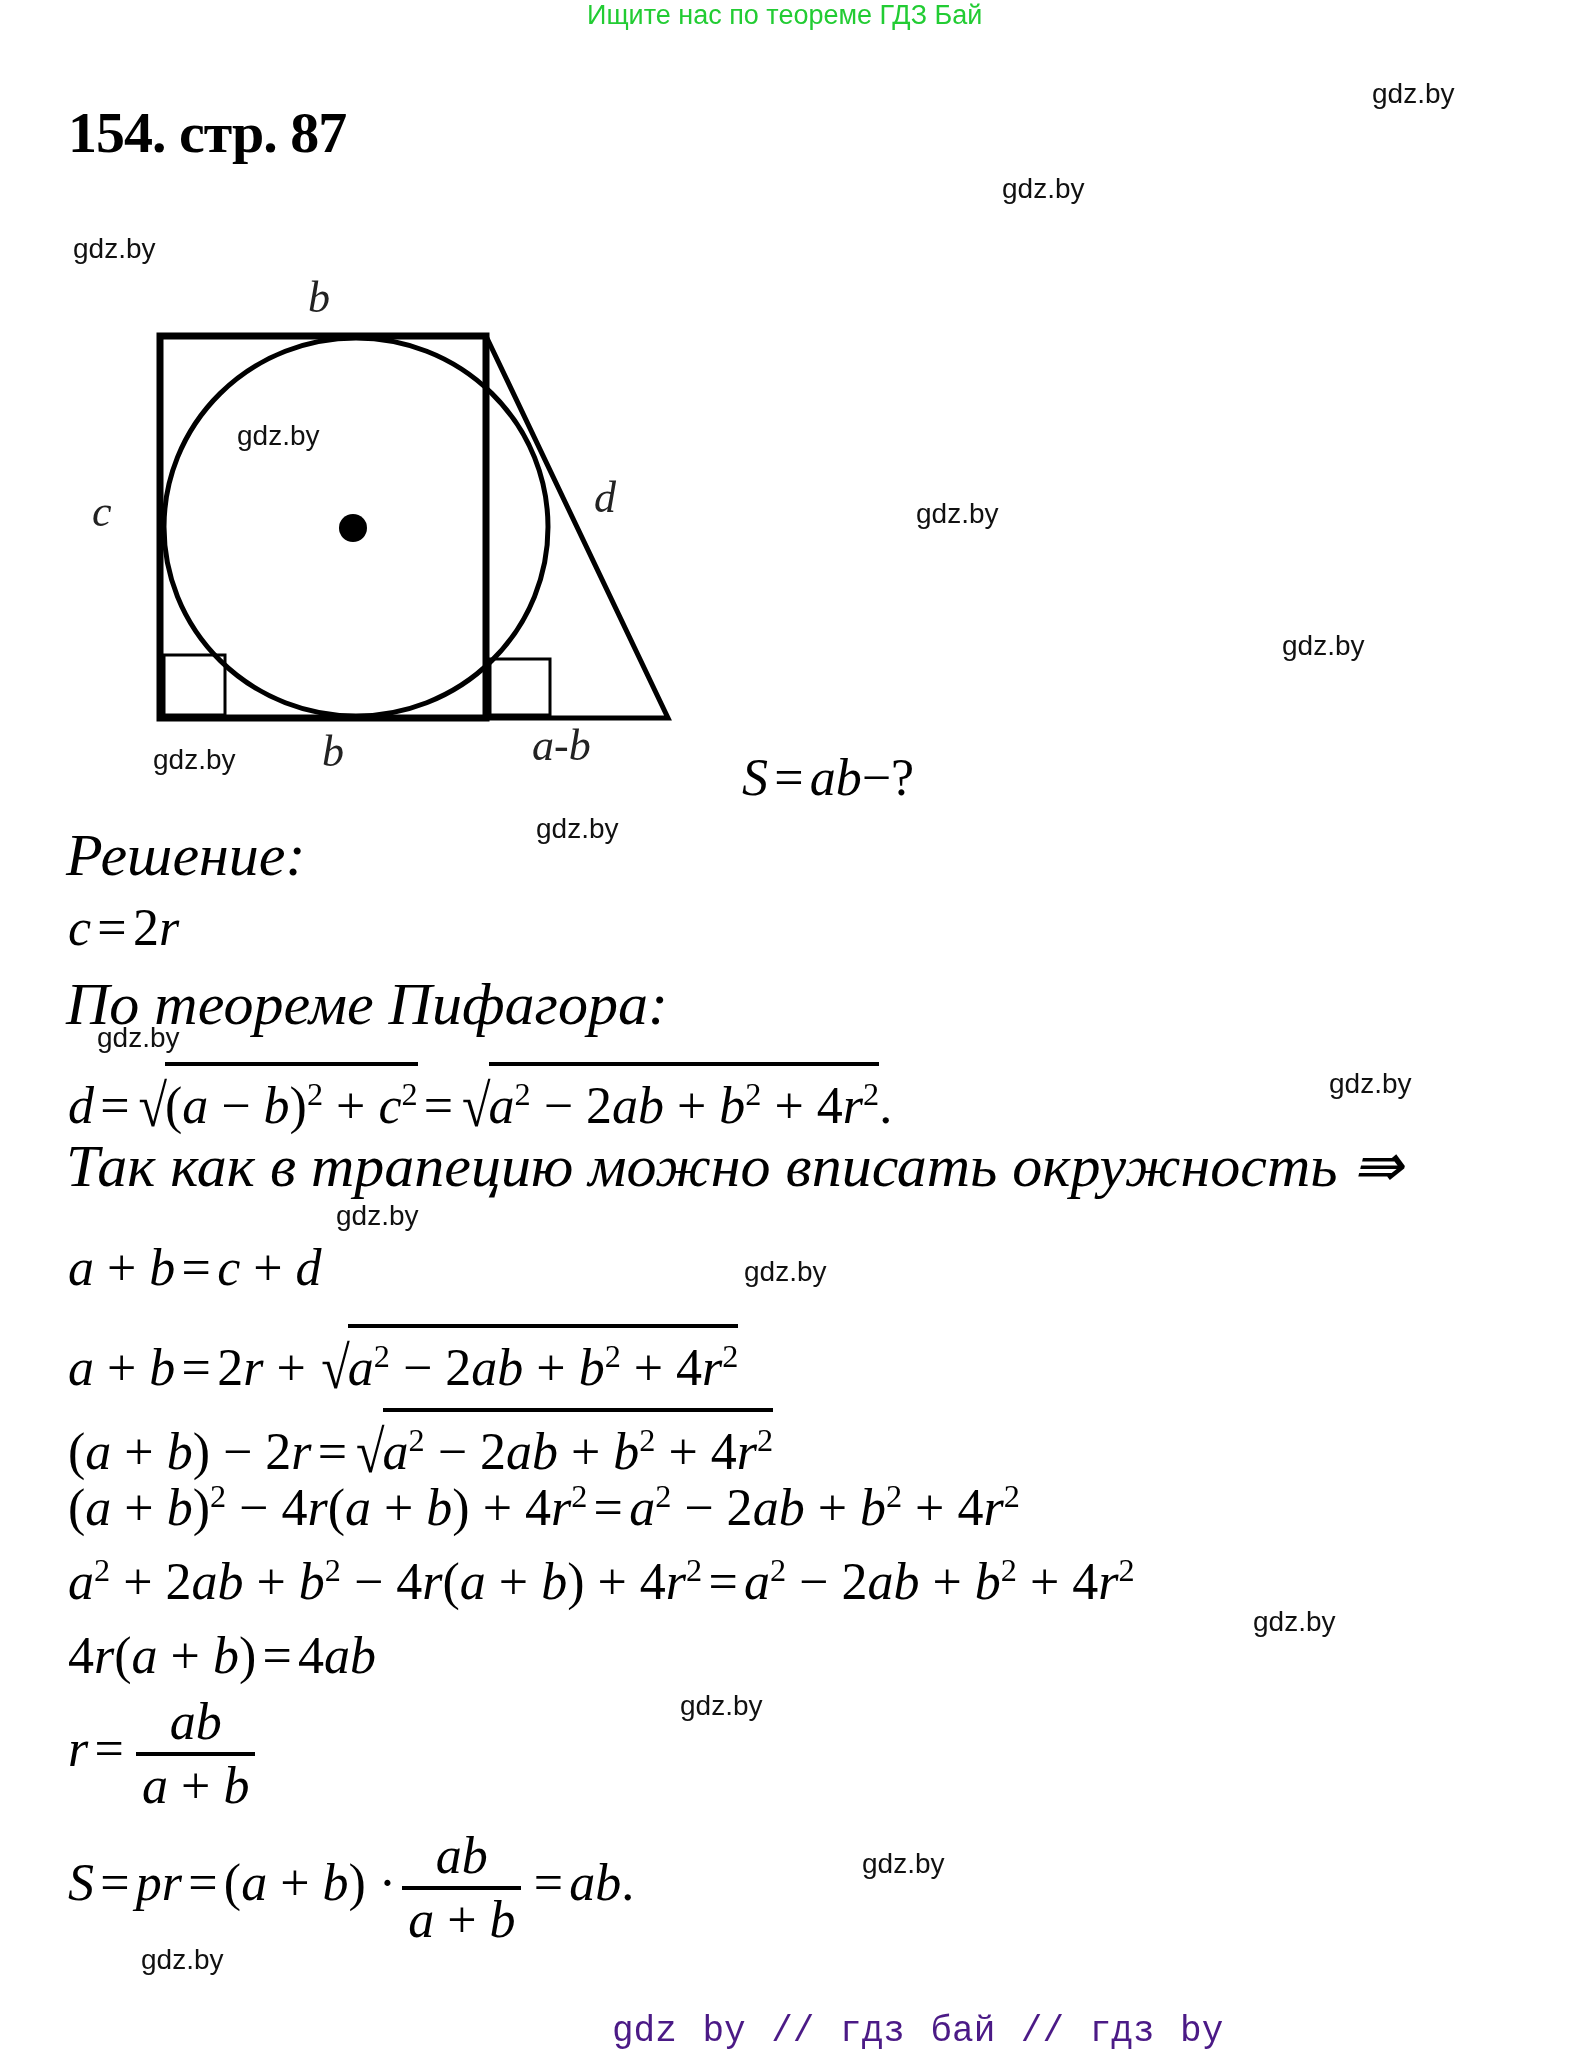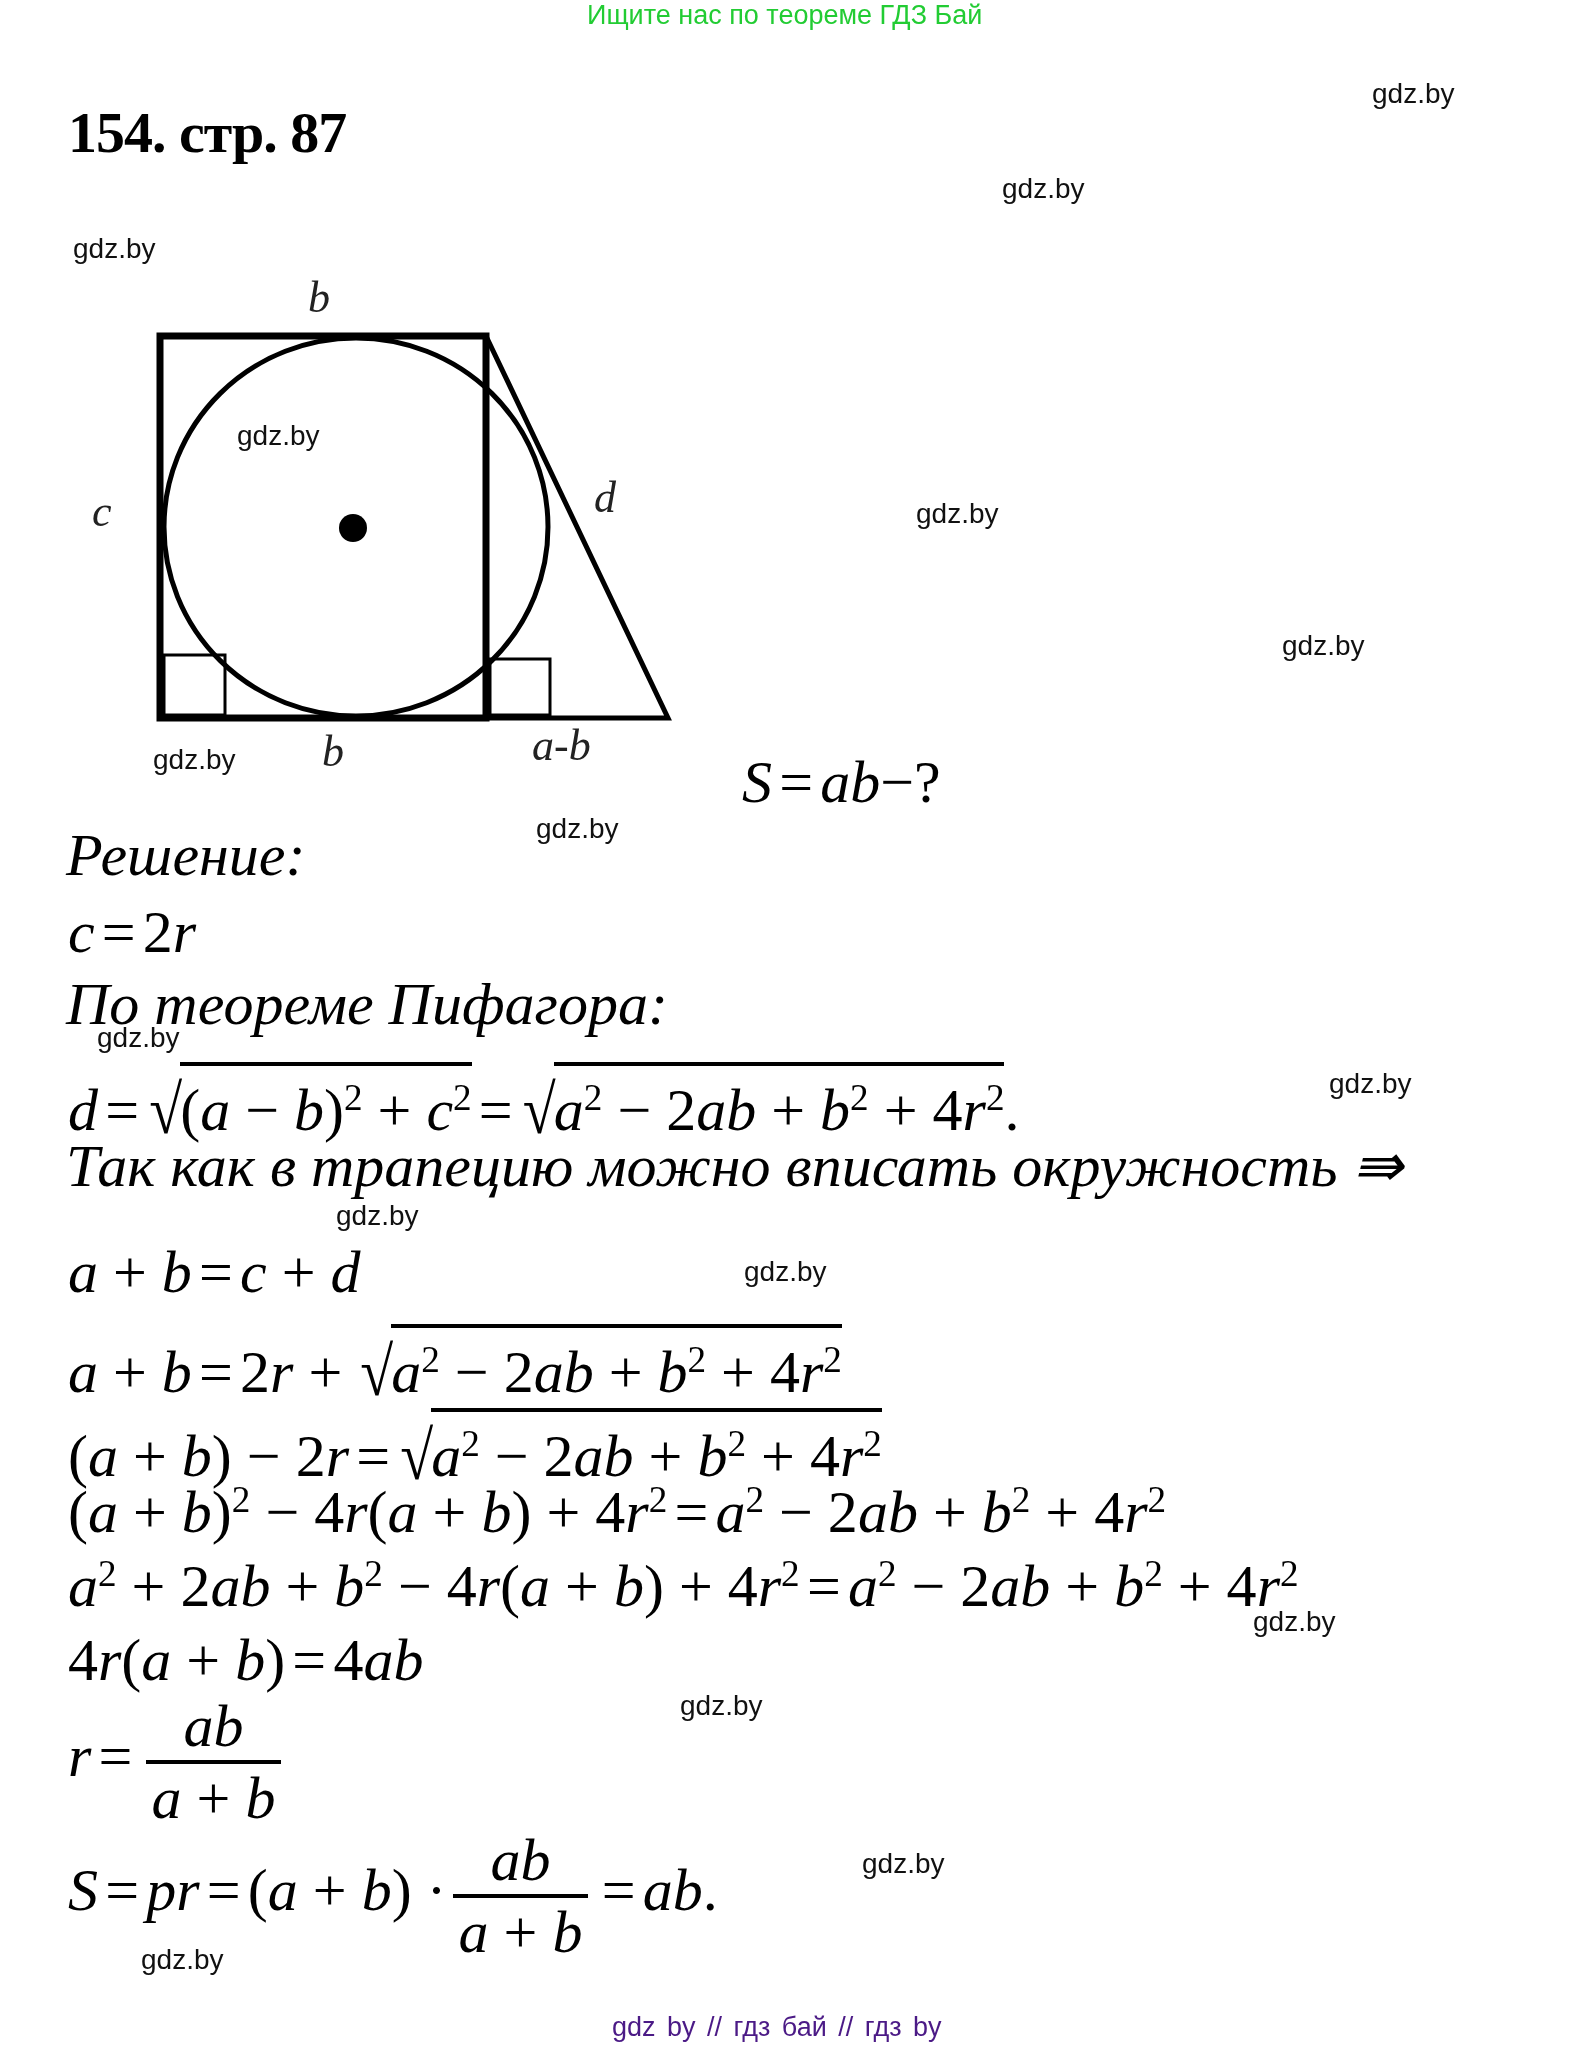--- a/index.html
+++ b/index.html
@@ -1,23 +1,23 @@
 <!DOCTYPE html>
 <html><head>
 <meta charset="utf-8">
 <style>
   html, body { margin: 0; padding: 0; background: #ffffff; }
   body { width: 1579px; height: 2055px; position: relative; overflow: hidden; font-family: "Liberation Serif", serif; color: #000; }
   .abs { position: absolute; white-space: nowrap; line-height: 1; }
   .header { font-family: "Liberation Sans", sans-serif; font-size: 27px; color: #22cc33; left: 587px; top: 2px; }
-  .footer { font-family: Liberation Sans, sans-serif; font-size: 27px; color: #4b1a86; left: 612px; top: 2014px; word-spacing: 4px; }
+  .footer { font-family: Liberation Mono, monospace; font-size: 36px; color: #4b1a86; left: 612px; top: 2014px; word-spacing: 4px; }
   .title { font-family: Liberation Serif, serif; font-weight: bold; font-size: 58px; left: 68px; top: 104px; letter-spacing: -1px; }
   .wm { font-family: "Liberation Sans", sans-serif; font-size: 28px; color: #111; }
   .txt { font-family: "Liberation Serif", serif; font-size: 60px; font-style: italic; }
-  .math { font-family: "Liberation Serif", serif; font-size: 60px; }
+  .math { font-family: "Liberation Serif", serif; font-size: 52px; }
   .math i { font-style: italic; }
   .math sup { font-size: 0.62em; vertical-align: 0.55em; line-height: 0; }
   .sqrt { display: inline-block; position: relative; padding-left: 0.05em; }
   .sqrt .rad { font-style: normal; display: inline-block; transform: scaleY(1.15); }
   .sqrt .body { display: inline-block; border-top: 4px solid #000; padding-top: 14px; margin-left: -2px; }
   .frac { display: inline-flex; flex-direction: column; align-items: center; vertical-align: middle; margin: 0 6px; }
   .frac .num { padding: 0 6px 4px; }
   .frac .den { border-top: 4px solid #000; padding: 4px 6px 0; }
   .op { padding: 0 0.12em; }
   .diag-label { font-family: "Liberation Serif", serif; font-style: italic; font-size: 44px; color: #222; }

